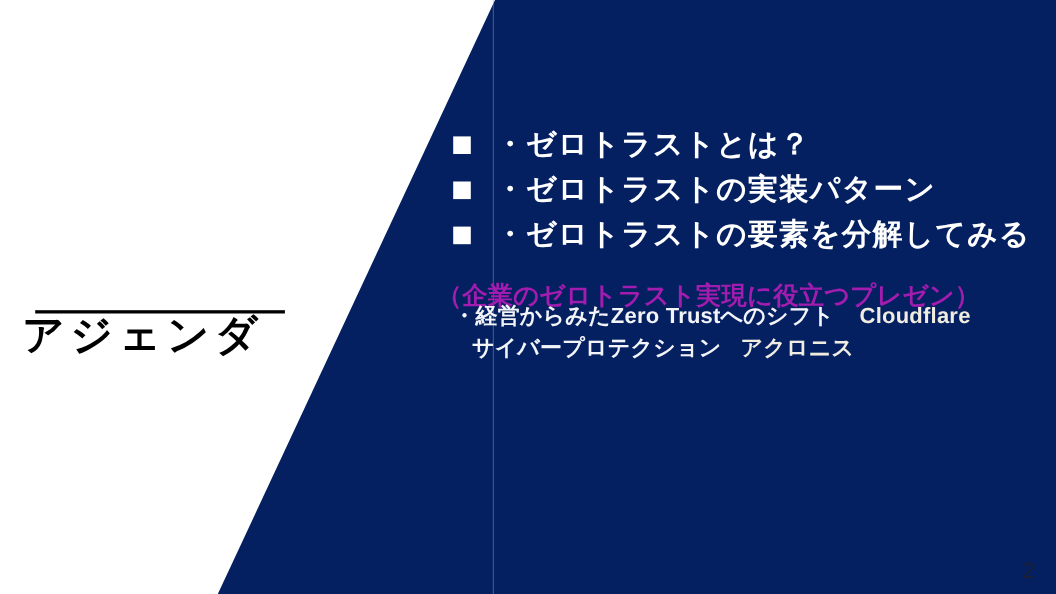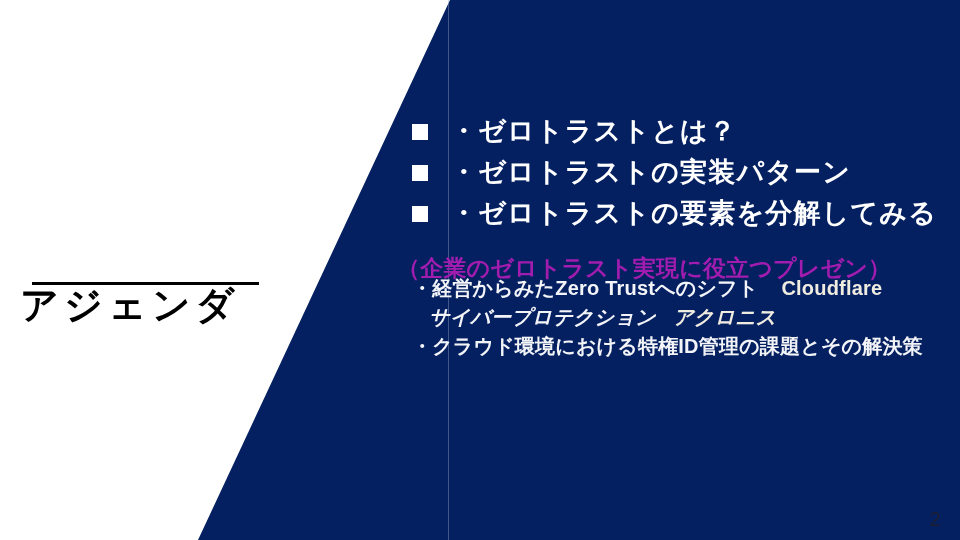--- a/index.html
+++ b/index.html
@@ -98,21 +98,21 @@
   }
   .sub-item { margin-bottom:0; }
   .sub-line {
     color:#f3f4f8;
     font-size:20px;
     font-weight:bold;
     letter-spacing:0.2px;
     line-height:29px;
     white-space:nowrap;
   }
-  .sub-line.indent { padding-left:17px;font-style:italic; }
+  .sub-line.indent { padding-left:17px; }
   .vendor { color:#f0ece0; }
 
   
   #page-number {
     position:absolute;
     left:922px; top:508px;
     width:26px;
     text-align:center;
     color:#1d2033;
     font-size:20px;
@@ -155,22 +155,19 @@
       </div>
     </div>
 
     <div class="sub-item">
       <div class="sub-line indent">
         <span>サイバープロテクション</span><span>&nbsp;&nbsp;&nbsp;</span><span class="vendor">アクロニス</span>
       </div>
     </div>
 
     <div class="sub-item">
-      <div class="sub-line">
-        <span>・クラウド環境における特権ID管理の課題とその解決策</span>
-      </div>
     </div>
 
   </div>
 
   <div id="page-number">2</div>
 
 </div>
 
 </body></html>

